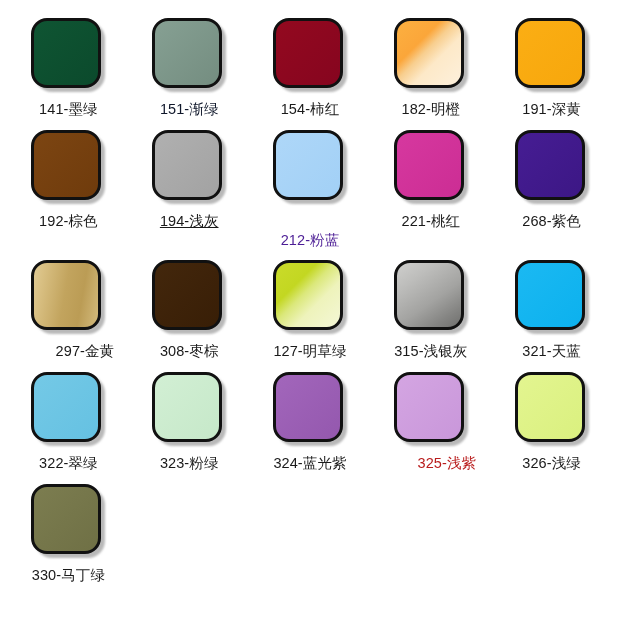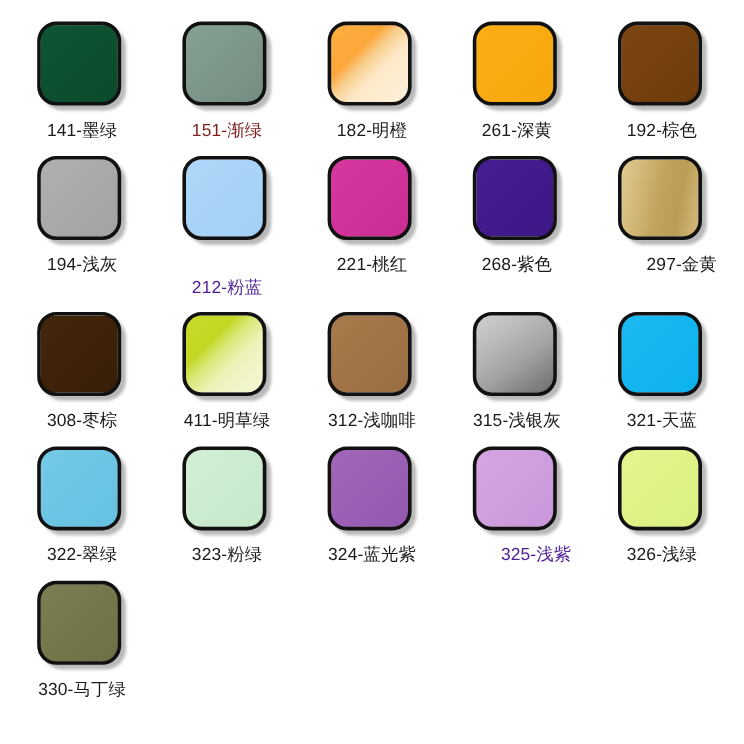--- a/index.html
+++ b/index.html
@@ -82,49 +82,56 @@
         <div class="chip-shadow"></div>
         <div class="chip" style="background: linear-gradient(135deg, rgb(15, 85, 51) 0%, rgb(11, 74, 44) 100%); border-color: rgb(17, 17, 17);"></div>
       </div>
       <div class="chip-label" style="color: rgb(26, 26, 26);">141-墨绿</div>
     </div>
     <div class="swatch-cell">
       <div class="chip-wrap">
         <div class="chip-shadow"></div>
         <div class="chip" style="background: linear-gradient(135deg, rgb(134, 160, 147) 0%, rgb(116, 141, 128) 100%); border-color: rgb(17, 17, 17);"></div>
       </div>
-      <div class="chip-label" style="color: #7f1d1d;">151-渐绿</div>
+      <div class="chip-label" style="color: #0f172a;">151-渐绿</div>
+    </div>
+    <div class="swatch-cell">
+      <div class="chip-wrap">
+        <div class="chip-shadow"></div>
+        <div class="chip" style="background: linear-gradient(135deg, rgb(147, 9, 31) 0%, rgb(134, 5, 31) 100%); border-color: rgb(17, 17, 17);"></div>
+      </div>
+      <div class="chip-label" style="color: rgb(26, 26, 26);">154-柿红</div>
     </div>
     <div class="swatch-cell">
       <div class="chip-wrap">
         <div class="chip-shadow"></div>
         <div class="chip" style="background: linear-gradient(135deg, rgb(252, 176, 64) 0%, rgb(251, 166, 58) 34%, rgb(248, 206, 142) 46%, rgb(253, 233, 200) 62%, rgb(253, 240, 220) 100%); border-color: rgb(17, 17, 17);"></div>
       </div>
       <div class="chip-label" style="color: rgb(26, 26, 26);">182-明橙</div>
     </div>
     <div class="swatch-cell">
       <div class="chip-wrap">
         <div class="chip-shadow"></div>
         <div class="chip" style="background: linear-gradient(135deg, rgb(251, 174, 20) 0%, rgb(247, 167, 12) 100%); border-color: rgb(17, 17, 17);"></div>
       </div>
-      <div class="chip-label" style="color: rgb(26, 26, 26);">261-深黄</div>
+      <div class="chip-label" style="color: rgb(26, 26, 26);">191-深黄</div>
     </div>
     <div class="swatch-cell">
       <div class="chip-wrap">
         <div class="chip-shadow"></div>
         <div class="chip" style="background: linear-gradient(135deg, rgb(124, 69, 18) 0%, rgb(111, 59, 12) 100%); border-color: rgb(17, 17, 17);"></div>
       </div>
       <div class="chip-label" style="color: rgb(26, 26, 26);">192-棕色</div>
     </div>
     <div class="swatch-cell">
       <div class="chip-wrap">
         <div class="chip-shadow"></div>
         <div class="chip" style="background: linear-gradient(135deg, rgb(176, 176, 176) 0%, rgb(162, 162, 162) 100%); border-color: rgb(17, 17, 17);"></div>
       </div>
-      <div class="chip-label" style="color: rgb(26, 26, 26);">194-浅灰</div>
+      <div class="chip-label" style="color: rgb(26, 26, 26); text-decoration: underline;">194-浅灰</div>
     </div>
     <div class="swatch-cell">
       <div class="chip-wrap">
         <div class="chip-shadow"></div>
         <div class="chip" style="background: linear-gradient(135deg, rgb(174, 215, 248) 0%, rgb(162, 208, 246) 100%); border-color: rgb(17, 17, 17);"></div>
       </div>
       <div class="chip-label" style="color: #4c1d95; margin-top: 28px;">212-粉蓝</div>
     </div>
     <div class="swatch-cell">
       <div class="chip-wrap">
@@ -152,28 +159,21 @@
         <div class="chip-shadow"></div>
         <div class="chip" style="background: linear-gradient(135deg, rgb(67, 39, 12) 0%, rgb(56, 30, 6) 100%); border-color: rgb(17, 17, 17);"></div>
       </div>
       <div class="chip-label" style="color: rgb(26, 26, 26);">308-枣棕</div>
     </div>
     <div class="swatch-cell">
       <div class="chip-wrap">
         <div class="chip-shadow"></div>
         <div class="chip" style="background: linear-gradient(135deg, rgb(202, 219, 42) 0%, rgb(195, 215, 34) 32%, rgb(219, 232, 123) 46%, rgb(238, 243, 187) 64%, rgb(244, 247, 214) 100%); border-color: rgb(17, 17, 17);"></div>
       </div>
-      <div class="chip-label" style="color: rgb(26, 26, 26);">411-明草绿</div>
-    </div>
-    <div class="swatch-cell">
-      <div class="chip-wrap">
-        <div class="chip-shadow"></div>
-        <div class="chip" style="background: linear-gradient(135deg, rgb(168, 123, 76) 0%, rgb(153, 110, 66) 100%); border-color: rgb(17, 17, 17);"></div>
-      </div>
-      <div class="chip-label" style="color: rgb(26, 26, 26);">312-浅咖啡</div>
+      <div class="chip-label" style="color: rgb(26, 26, 26);">127-明草绿</div>
     </div>
     <div class="swatch-cell">
       <div class="chip-wrap">
         <div class="chip-shadow"></div>
         <div class="chip" style="background: linear-gradient(145deg, rgb(207, 207, 205) 0%, rgb(189, 189, 187) 26%, rgb(163, 163, 161) 58%, rgb(132, 132, 130) 82%, rgb(111, 111, 109) 100%); border-color: rgb(17, 17, 17);"></div>
       </div>
       <div class="chip-label" style="color: rgb(26, 26, 26);">315-浅银灰</div>
     </div>
     <div class="swatch-cell">
       <div class="chip-wrap">
@@ -201,21 +201,21 @@
         <div class="chip-shadow"></div>
         <div class="chip" style="background: linear-gradient(135deg, rgb(162, 102, 187) 0%, rgb(148, 88, 174) 100%); border-color: rgb(17, 17, 17);"></div>
       </div>
       <div class="chip-label" style="color: rgb(26, 26, 26);">324-蓝光紫</div>
     </div>
     <div class="swatch-cell">
       <div class="chip-wrap">
         <div class="chip-shadow"></div>
         <div class="chip" style="background: linear-gradient(135deg, rgb(212, 165, 226) 0%, rgb(201, 151, 218) 100%); border-color: rgb(17, 17, 17);"></div>
       </div>
-      <div class="chip-label" style="color: #4c1d95; margin-left: 32px;">325-浅紫</div>
+      <div class="chip-label" style="color: #b91c1c; margin-left: 32px;">325-浅紫</div>
     </div>
     <div class="swatch-cell">
       <div class="chip-wrap">
         <div class="chip-shadow"></div>
         <div class="chip" style="background: linear-gradient(135deg, rgb(227, 245, 144) 0%, rgb(218, 240, 127) 100%); border-color: rgb(17, 17, 17);"></div>
       </div>
       <div class="chip-label" style="color: rgb(26, 26, 26);">326-浅绿</div>
     </div>
     <div class="swatch-cell">
       <div class="chip-wrap">

